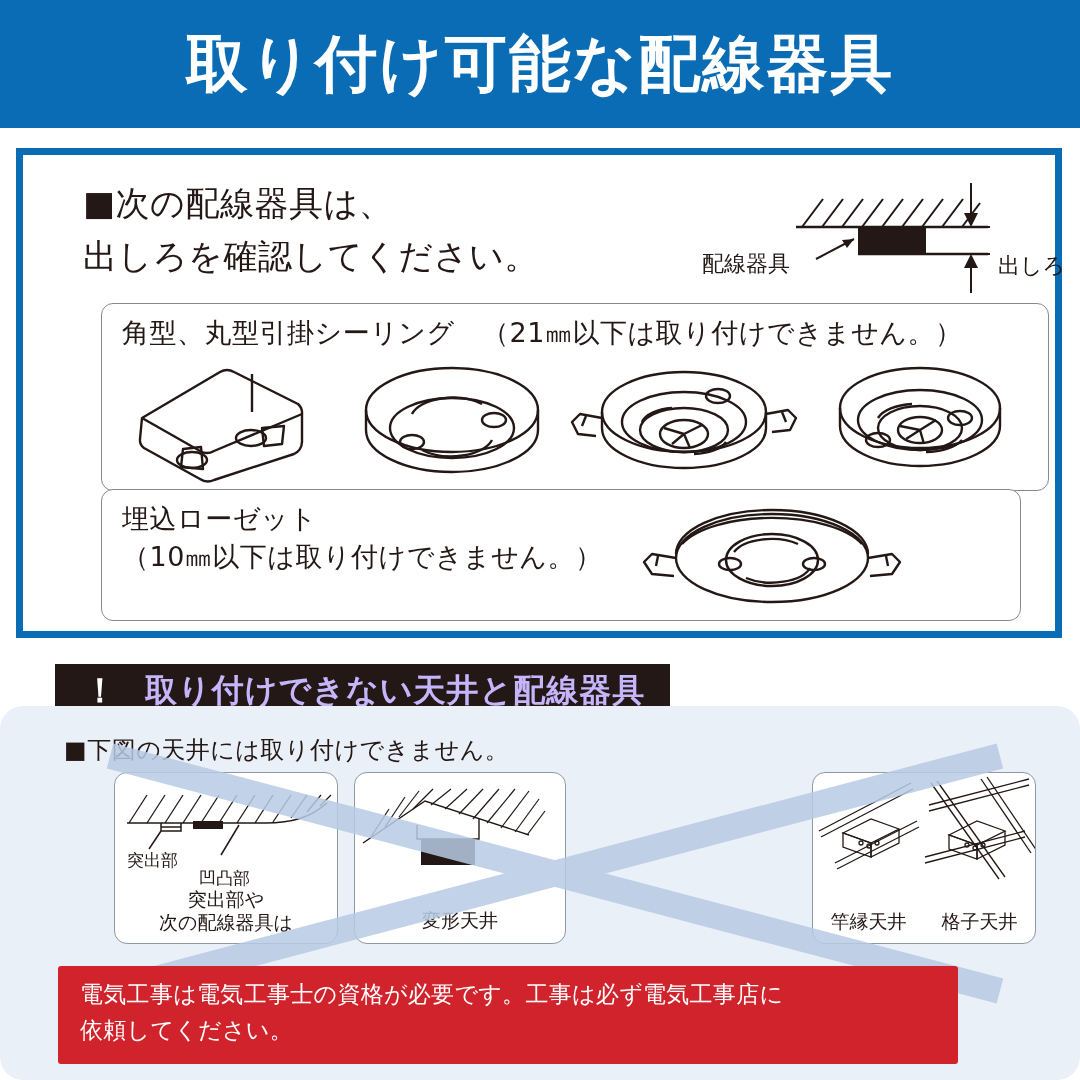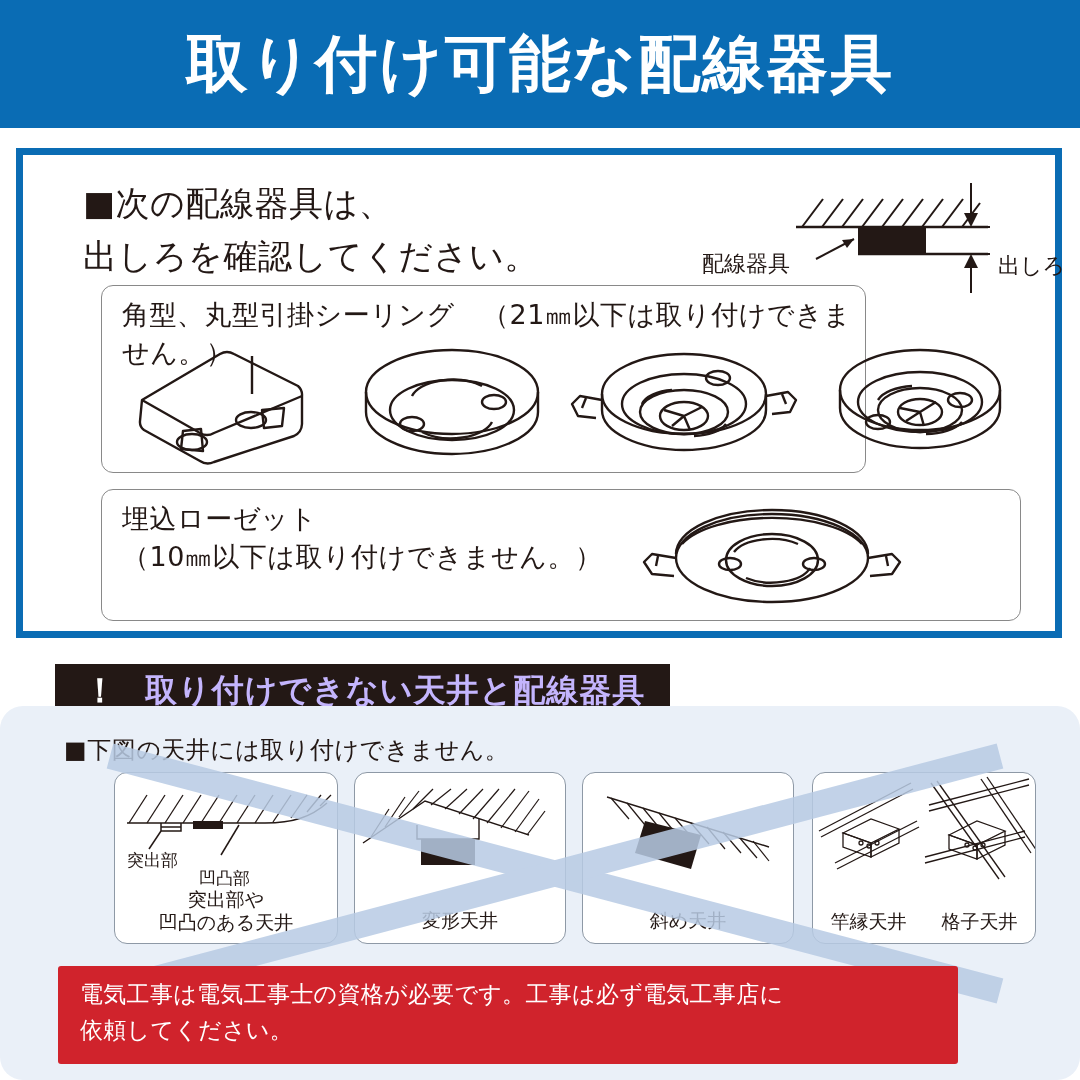--- a/index.html
+++ b/index.html
@@ -34,21 +34,21 @@
     letter-spacing:.5px;
   }
 
   .devdiag{position:absolute;left:585px;top:0px;width:400px;height:120px;}
 
   
   .subbox{
     position:absolute;border:1.6px solid #898989;border-radius:12px;
     background:#ffffff;box-sizing:border-box;
   }
-  .subbox.a{left:78px;top:130px;width:765px;height:188px;}
+  .subbox.a{left:78px;top:148px;width:948px;height:188px;}
   .subbox.b{left:78px;top:334px;width:920px;height:132px;}
   .subbox-title{
     position:absolute;left:20px;top:10px;font-size:27px;color:#231815;
     letter-spacing:.5px;line-height:1.4;white-space:pre-line;
   }
   .rose-row{position:absolute;left:0;top:52px;width:920px;height:130px;}
 
   
   .warn-band{
     position:absolute;left:55px;top:664px;width:615px;height:52px;
@@ -284,21 +284,21 @@
             <line x1="46" y1="54" x2="66" y2="54"></line>
 
             <line x1="46" y1="58" x2="34" y2="76"></line>
             <line x1="124" y1="52" x2="106" y2="82"></line>
           </g>
           <rect x="78" y="48" width="30" height="8" fill="#231815"></rect>
         </svg>
         <div class="inline-lab" style="left:12px;top:76px;">突出部</div>
         <div class="inline-lab" style="left:84px;top:94px;">凹凸部</div>
         <div class="card-caption two">突出部や
-凹凸のある天井</div>
+次の配線器具は</div>
       </div>
 
       <div class="card c1">
         <svg style="position:absolute;left:0;top:0;width:212px;height:125px;" viewBox="0 0 212 125">
           <g stroke="#231815" stroke-width="1.4" fill="none">
             <path d="M8 70 L70 28 L174 62"></path>
             <g stroke-width="1.2">
               <line x1="16" y1="64" x2="34" y2="36"></line>
               <line x1="30" y1="54" x2="50" y2="24"></line>
               <line x1="44" y1="44" x2="64" y2="18"></line>
@@ -312,41 +312,20 @@
               <line x1="160" y1="59" x2="184" y2="26"></line>
               <line x1="172" y1="62" x2="190" y2="38"></line>
             </g>
             <path d="M62 52 L62 66 L124 66 L124 46"></path>
           </g>
           <rect x="66" y="66" width="54" height="26" fill="#231815"></rect>
         </svg>
         <div class="card-caption one">変形天井</div>
       </div>
 
-      <div class="card c2">
-        <svg style="position:absolute;left:0;top:0;width:212px;height:125px;" viewBox="0 0 212 125">
-          <g stroke="#231815" stroke-width="1.4" fill="none">
-            <path d="M24 24 L186 74"></path>
-            <g stroke-width="1.2">
-              <line x1="28" y1="25" x2="46" y2="46"></line>
-              <line x1="44" y1="30" x2="62" y2="52"></line>
-              <line x1="60" y1="35" x2="78" y2="57"></line>
-              <line x1="76" y1="40" x2="94" y2="62"></line>
-              <line x1="92" y1="45" x2="110" y2="66"></line>
-              <line x1="108" y1="50" x2="126" y2="71"></line>
-              <line x1="124" y1="54" x2="142" y2="76"></line>
-              <line x1="140" y1="59" x2="158" y2="80"></line>
-              <line x1="156" y1="64" x2="174" y2="85"></line>
-              <line x1="170" y1="68" x2="186" y2="88"></line>
-            </g>
-          </g>
-          <polygon points="62,48 118,62 108,96 52,80" fill="#231815"></polygon>
-        </svg>
-        <div class="card-caption one">斜め天井</div>
-      </div>
 
       <div class="card c3">
         <svg style="position:absolute;left:0;top:0;width:224px;height:128px;" viewBox="0 0 224 128">
           <g stroke="#231815" stroke-width="1.3" fill="none">
 
             <line x1="6" y1="58" x2="98" y2="10"></line>
             <line x1="8" y1="64" x2="100" y2="16"></line>
             <line x1="22" y1="90" x2="104" y2="48"></line>
             <line x1="24" y1="96" x2="106" y2="54"></line>
             <path d="M30 60 L30 74 L58 84 L58 70 Z"></path>

